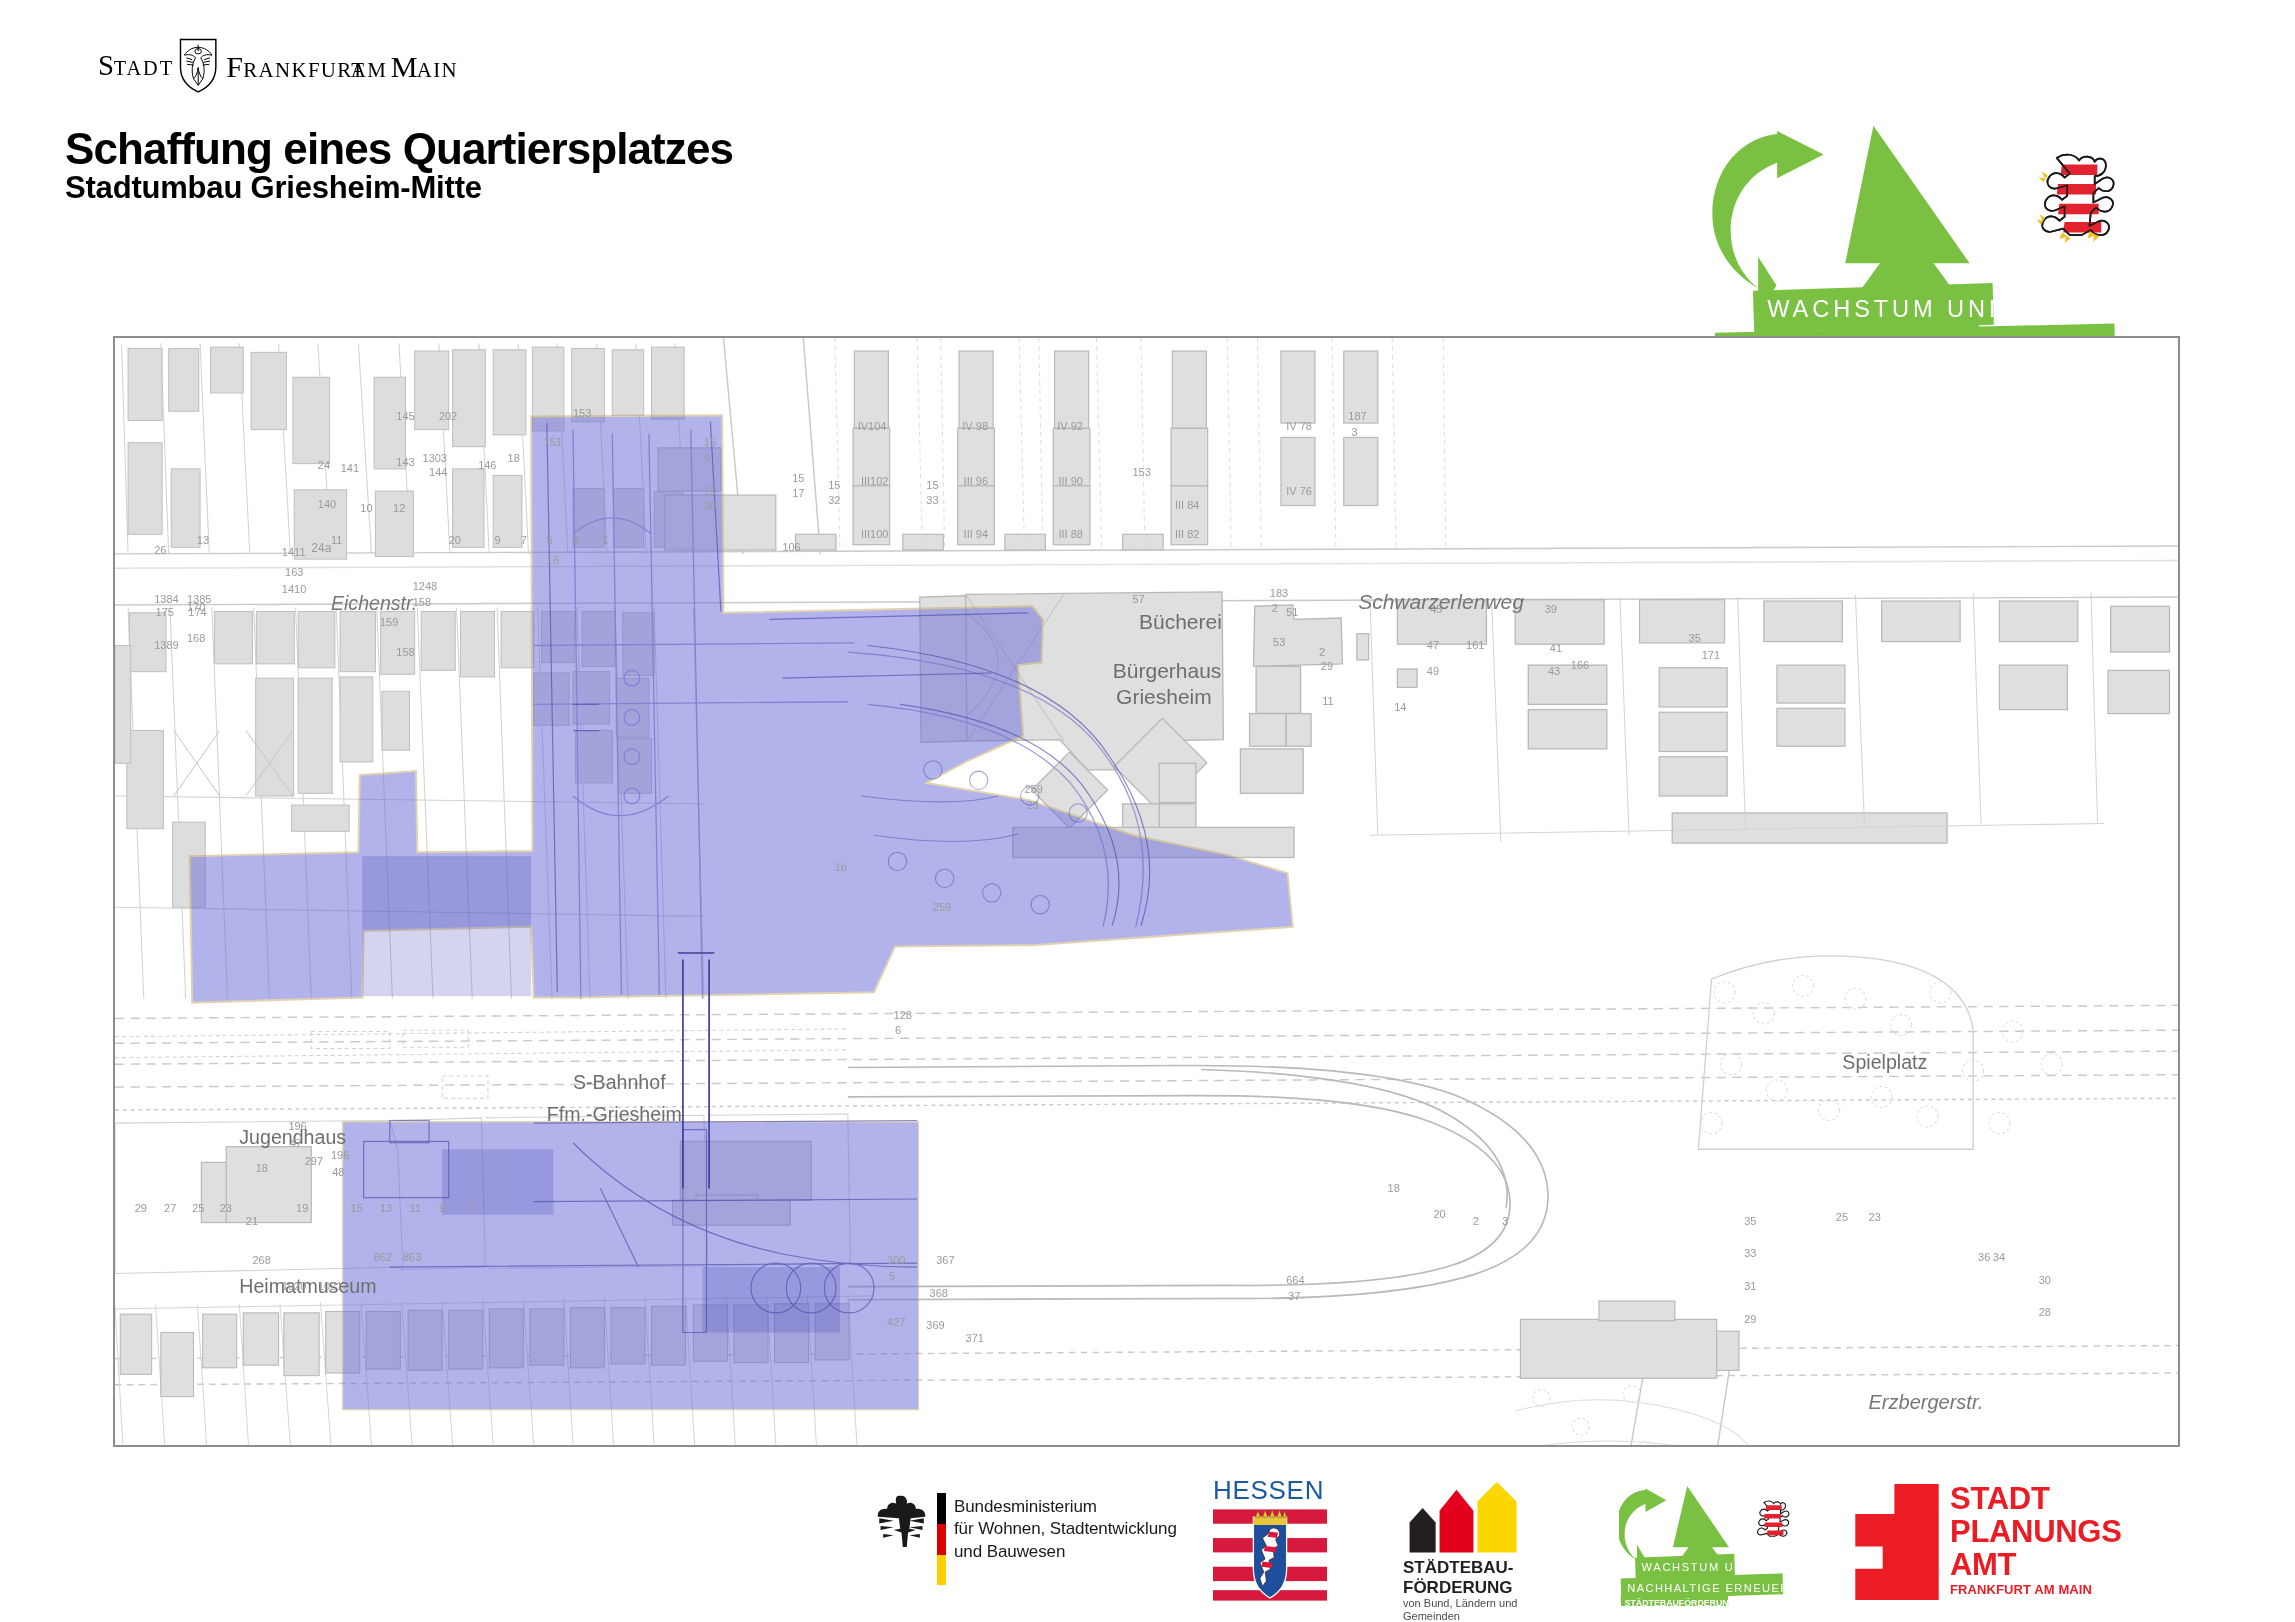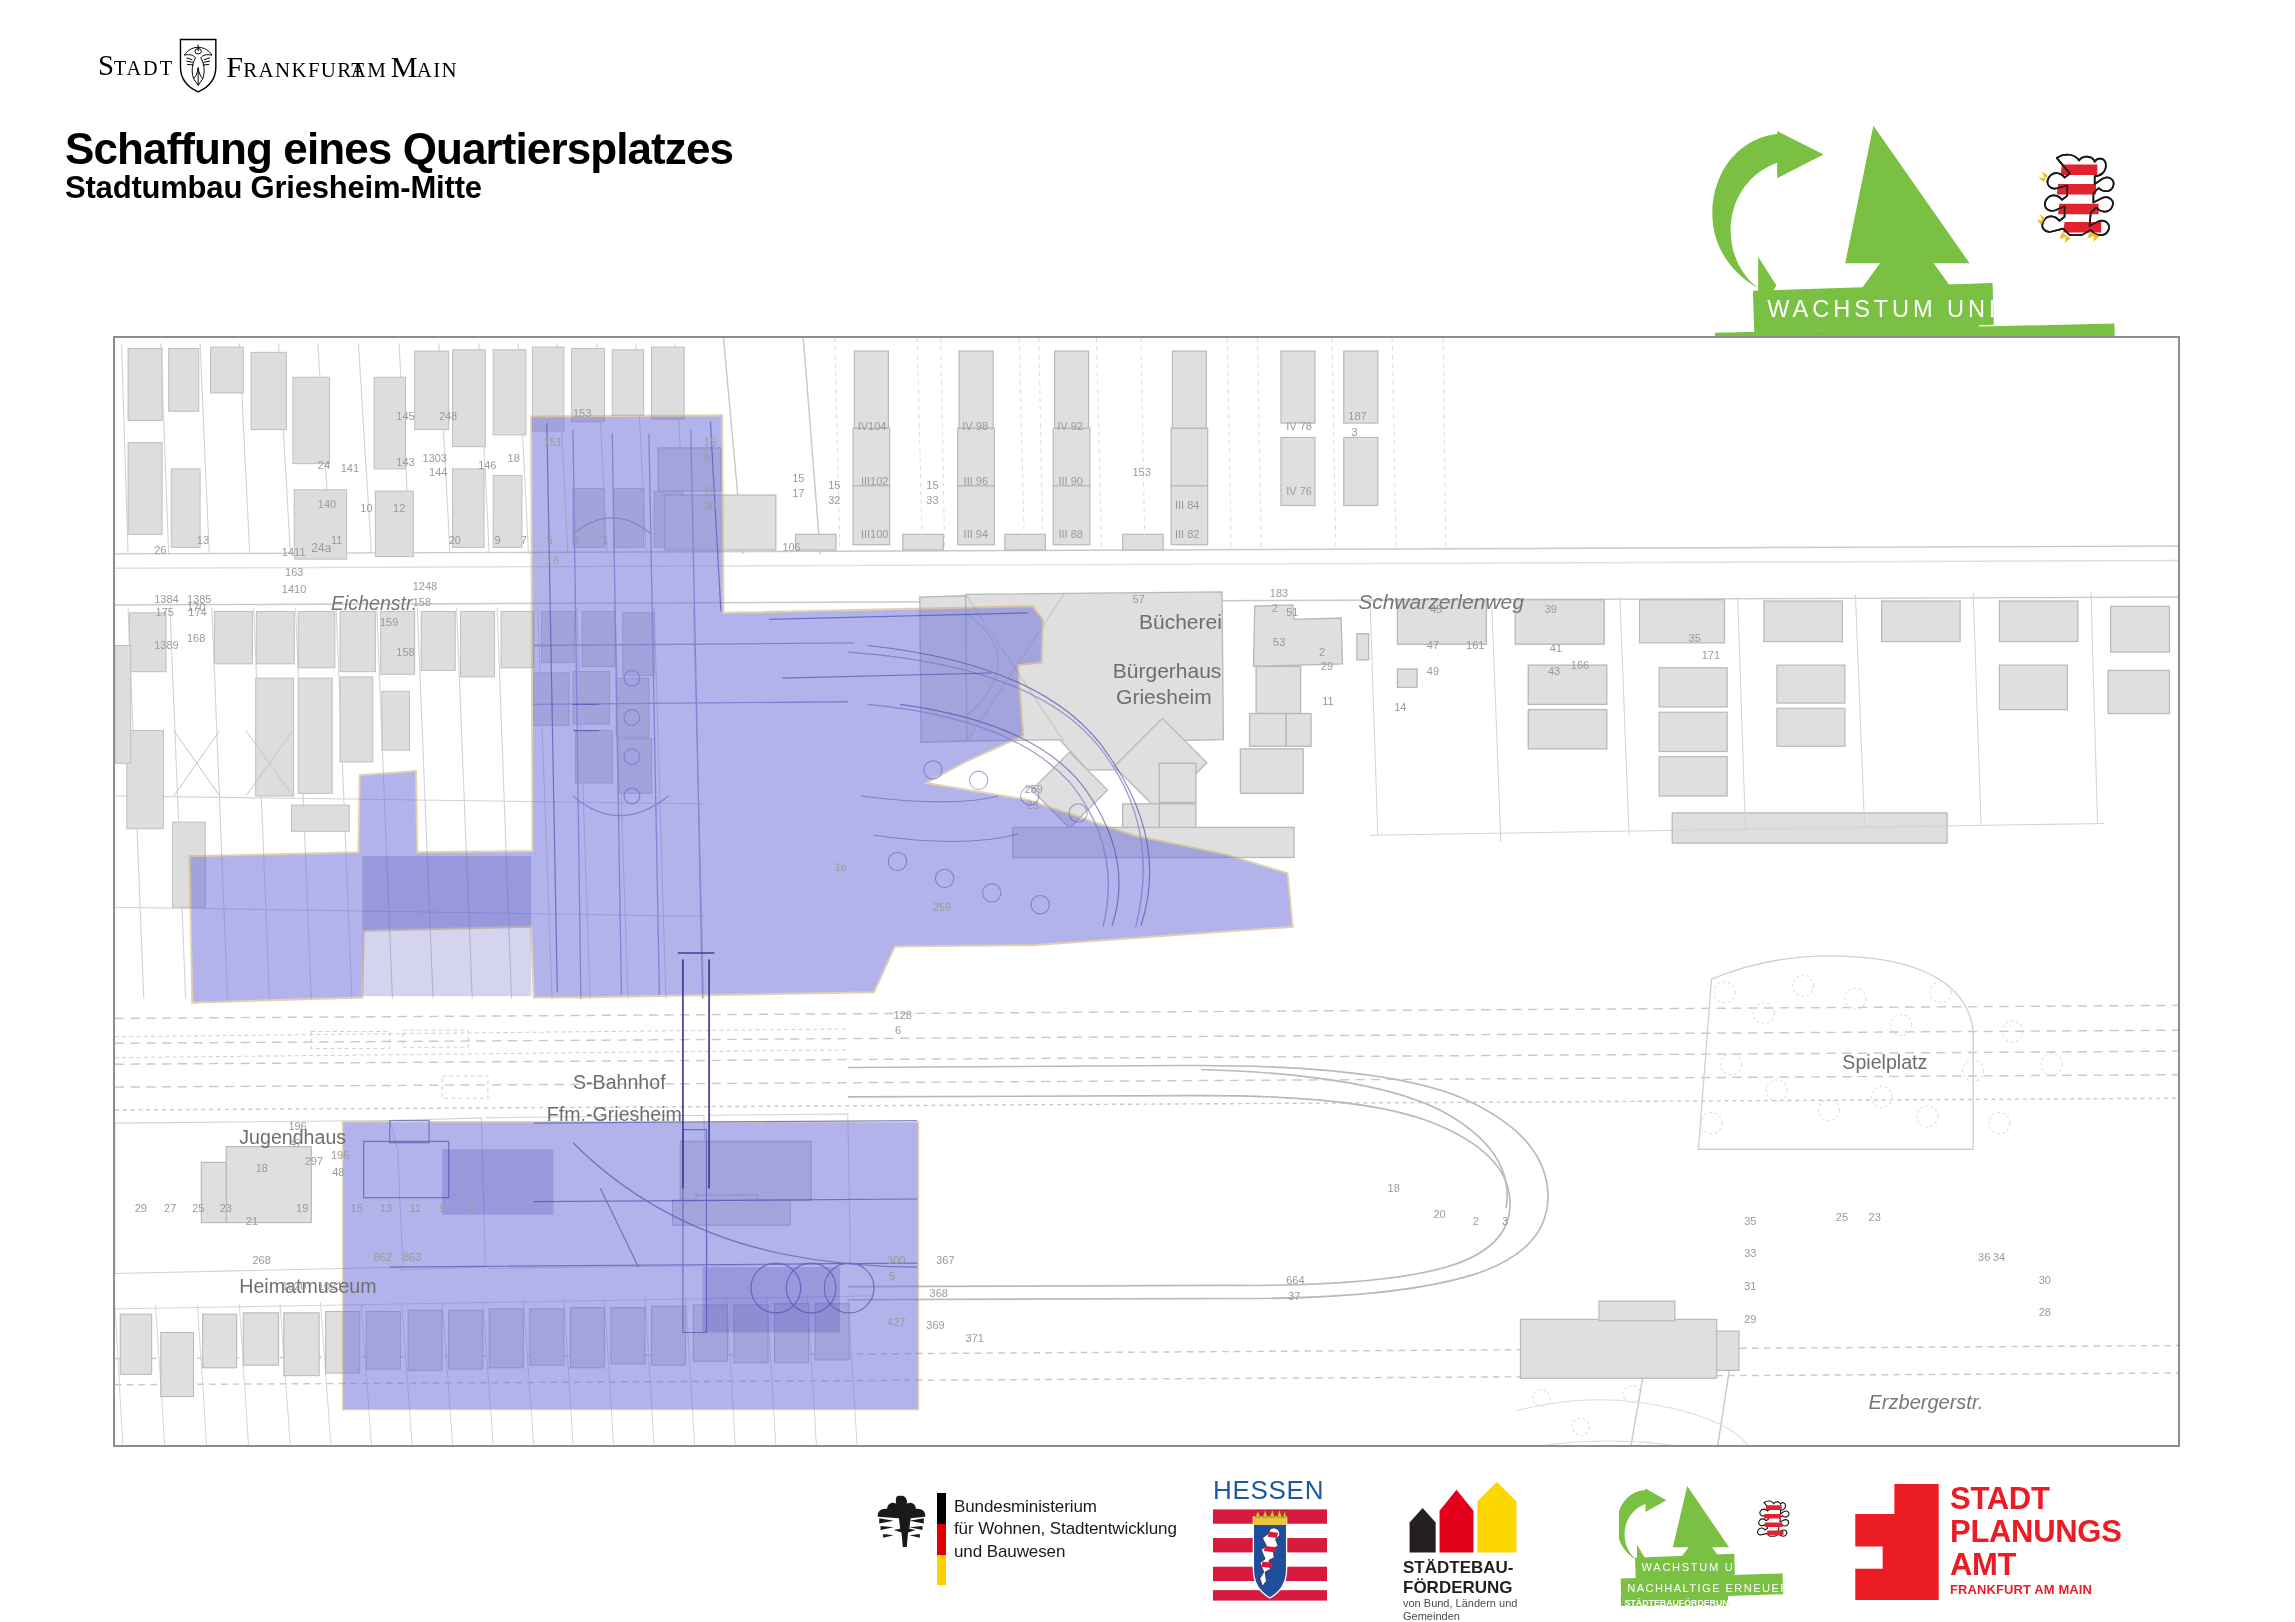--- a/index.html
+++ b/index.html
@@ -559,21 +559,21 @@
       <div class="maplabel " style="left: 6.02601%; top: 71.2175%; font-size: 19.6px; color: rgb(110, 110, 110);">Jugendhaus</div>
       <div class="maplabel " style="left: 6.02601%; top: 84.6336%; font-size: 19.6px; color: rgb(110, 110, 110);">Heimatmuseum</div>
       <div class="maplabel " style="left: 83.7298%; top: 64.4208%; font-size: 19.6px; color: rgb(110, 110, 110);">Spielplatz</div>
       <div class="maplabel " style="left: 9.83191%; top: 10.9338%; font-size: 11px; color: rgb(154, 154, 154);">24</div>
       <div class="maplabel " style="left: 9.51475%; top: 18.3215%; font-size: 12px; color: rgb(154, 154, 154);">24a</div>
       <div class="maplabel " style="left: 16.1751%; top: 17.7305%; font-size: 11px; color: rgb(154, 154, 154);">20</div>
       <div class="maplabel " style="left: 1.90295%; top: 18.617%; font-size: 11px; color: rgb(154, 154, 154);">26</div>
       <div class="maplabel " style="left: 19.0295%; top: 10.3428%; font-size: 11px; color: rgb(154, 154, 154);">18</div>
       <div class="maplabel " style="left: 20.9324%; top: 19.5035%; font-size: 11px; color: rgb(154, 154, 154);">16</div>
       <div class="maplabel " style="left: 13.6378%; top: 6.50118%; font-size: 11px; color: rgb(154, 154, 154);">145</div>
-      <div class="maplabel " style="left: 15.6993%; top: 6.50118%; font-size: 11px; color: rgb(154, 154, 154);">248</div>
+      <div class="maplabel " style="left: 15.6993%; top: 6.50118%; font-size: 11px; color: rgb(154, 154, 154);">202</div>
       <div class="maplabel " style="left: 13.6378%; top: 10.6383%; font-size: 11px; color: rgb(154, 154, 154);">143</div>
       <div class="maplabel " style="left: 10.942%; top: 11.2293%; font-size: 11px; color: rgb(154, 154, 154);">141</div>
       <div class="maplabel " style="left: 17.6023%; top: 10.9338%; font-size: 11px; color: rgb(154, 154, 154);">146</div>
       <div class="maplabel " style="left: 15.2236%; top: 11.5248%; font-size: 11px; color: rgb(154, 154, 154);">144</div>
       <div class="maplabel " style="left: 9.83191%; top: 14.4799%; font-size: 11px; color: rgb(154, 154, 154);">140</div>
       <div class="maplabel " style="left: 13.4792%; top: 14.7754%; font-size: 11px; color: rgb(154, 154, 154);">12</div>
       <div class="maplabel " style="left: 11.8934%; top: 14.7754%; font-size: 11px; color: rgb(154, 154, 154);">10</div>
       <div class="maplabel " style="left: 14.9064%; top: 10.3428%; font-size: 11px; color: rgb(154, 154, 154);">1303</div>
       <div class="maplabel " style="left: 20.7739%; top: 8.86525%; font-size: 11px; color: rgb(154, 154, 154);">151</div>
       <div class="maplabel " style="left: 22.2011%; top: 6.20567%; font-size: 11px; color: rgb(154, 154, 154);">153</div>

